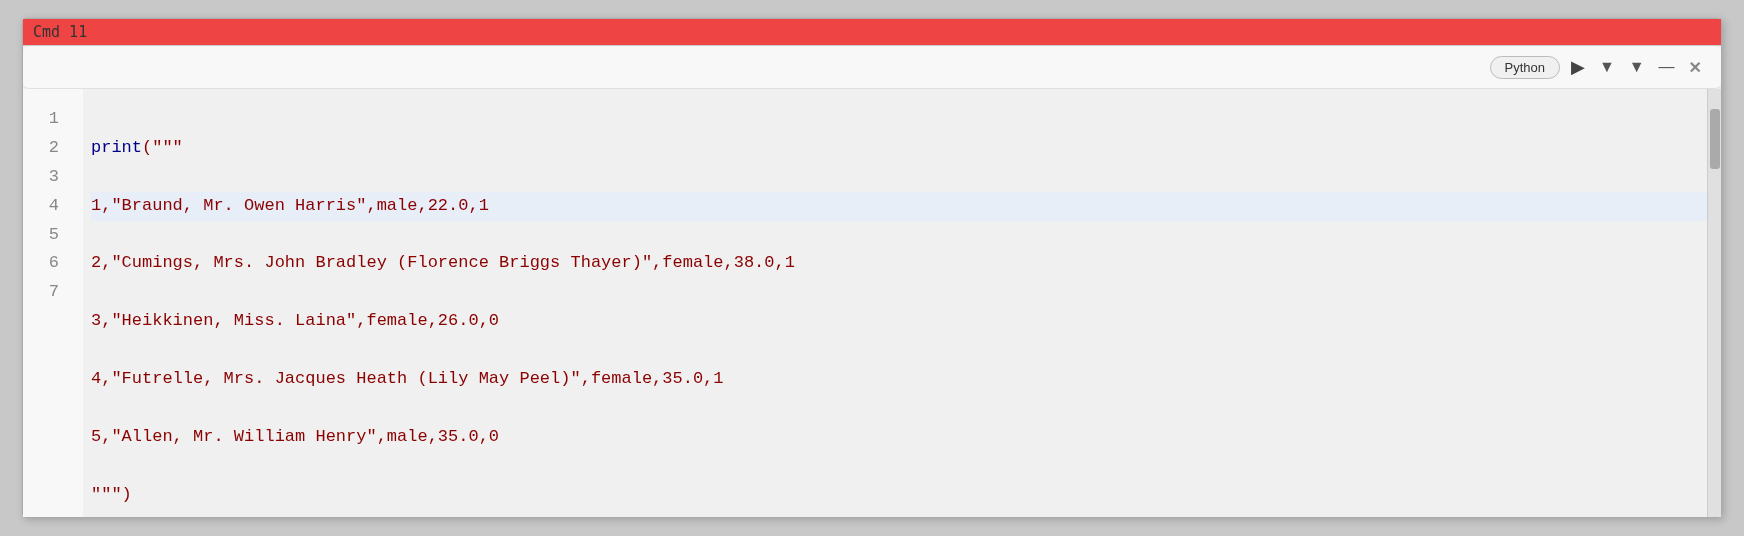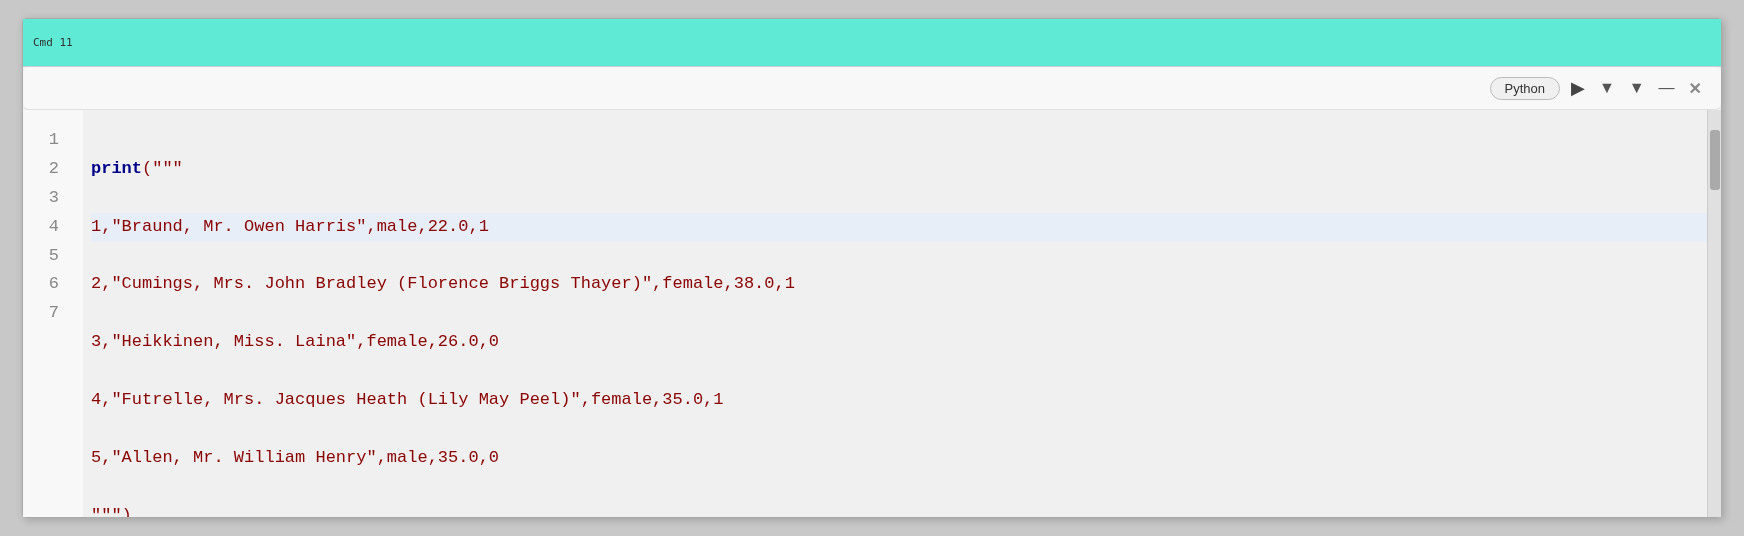--- a/index.html
+++ b/index.html
@@ -23,24 +23,24 @@
       border: 1px solid #aaa;
       border-radius: 4px;
       width: 1700px;
       height: 500px;
       display: flex;
       flex-direction: column;
       box-shadow: 2px 2px 8px rgba(0,0,0,0.2);
     }
 
     .title-bar {
-      background: #5eead4;
+      background: #ef4444;
       border-bottom: 1px solid #ccc;
-      padding: 17px 10px;
-      font-size: 11px;
+      padding: 4px 10px;
+      font-size: 15px;
       color: #333;
       font-family: monospace;
     }
 
     .toolbar {
       display: flex;
       align-items: center;
       justify-content: flex-end;
       padding: 8px 16px;
       gap: 8px;
@@ -110,21 +110,21 @@
       color: #8b0000;
       white-space: pre;
     }
 
     .code-line {
       display: block;
     }
 
     .keyword {
       color: #00008b;
-      font-weight: bold;
+      font-weight: normal;
     }
 
     .scrollbar-area {
       width: 14px;
       background: #e0e0e0;
       border-left: 1px solid #ccc;
       position: relative;
     }
 
     .scrollbar-thumb {

